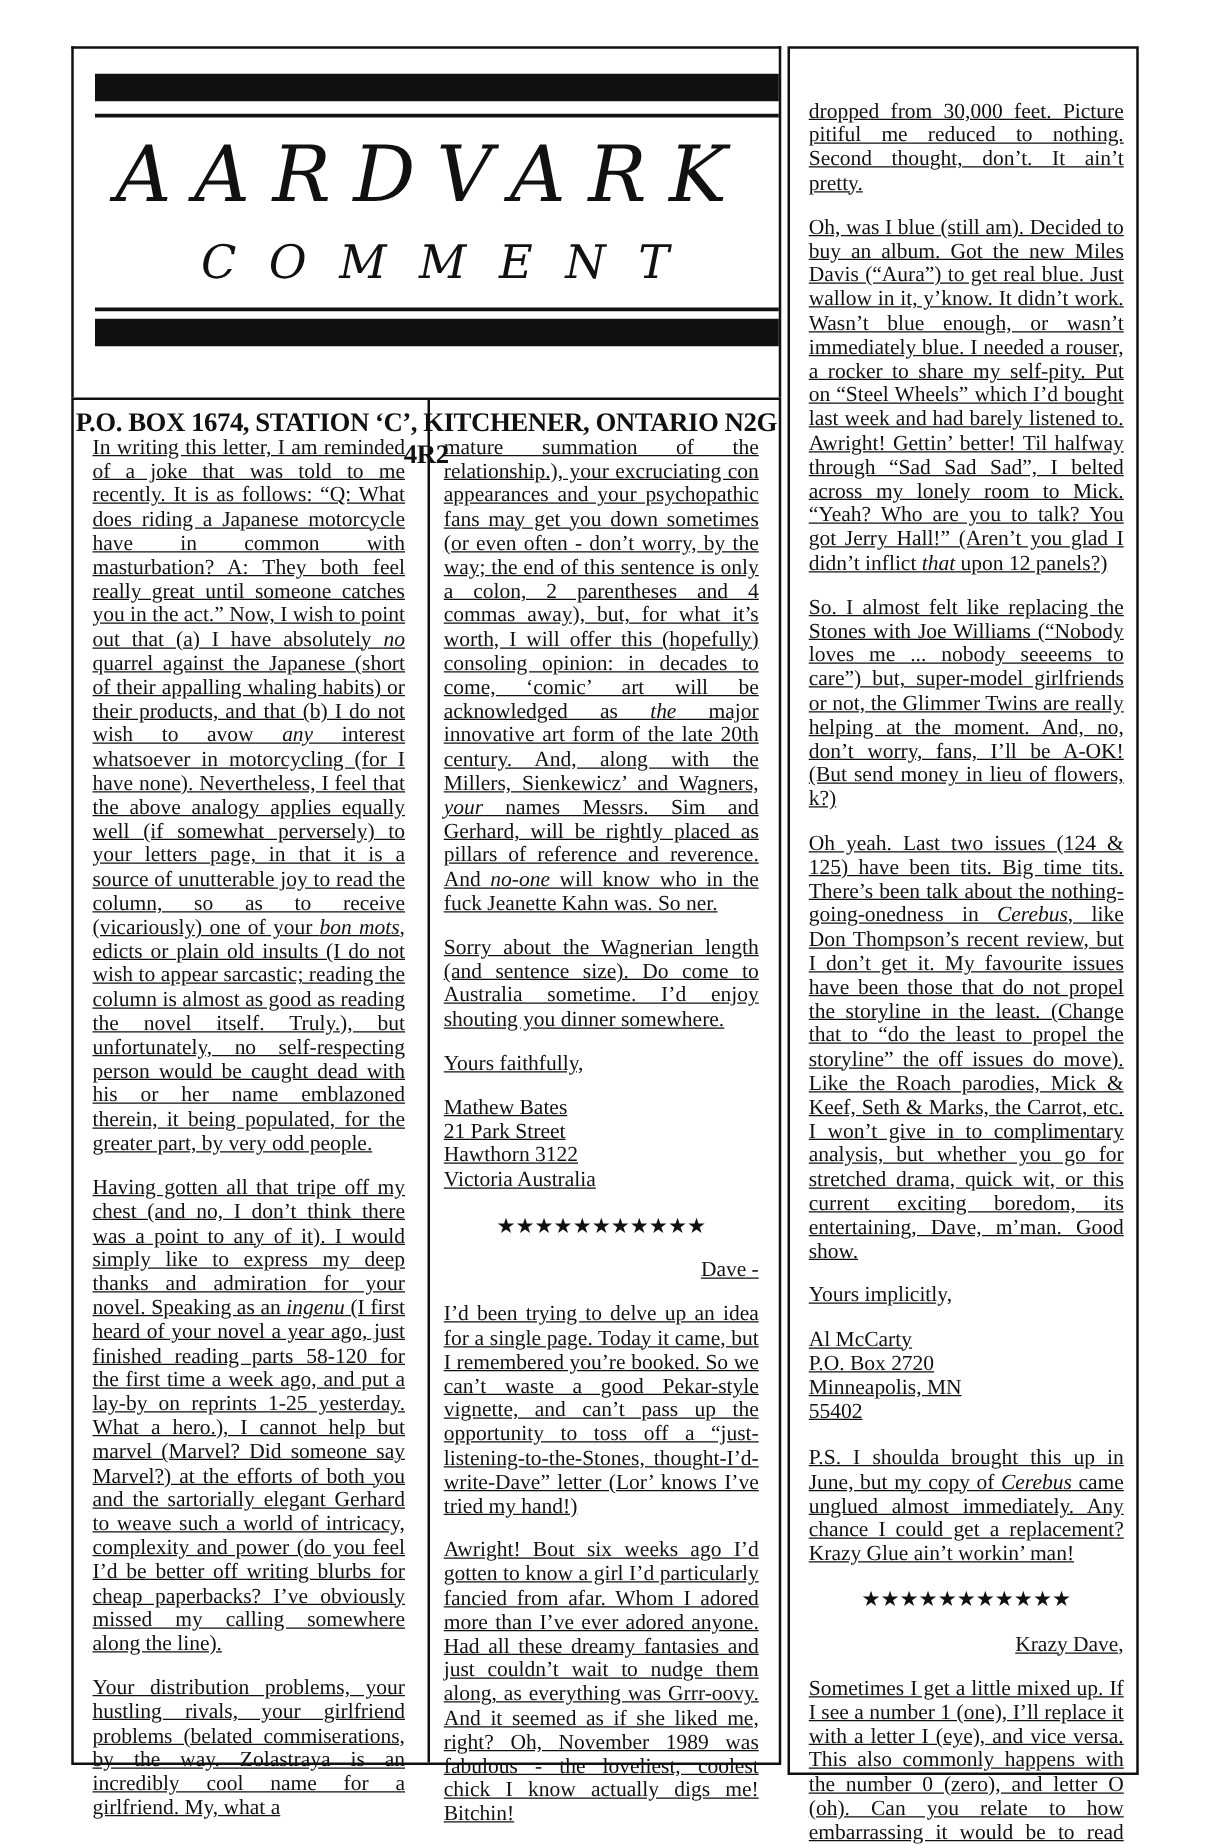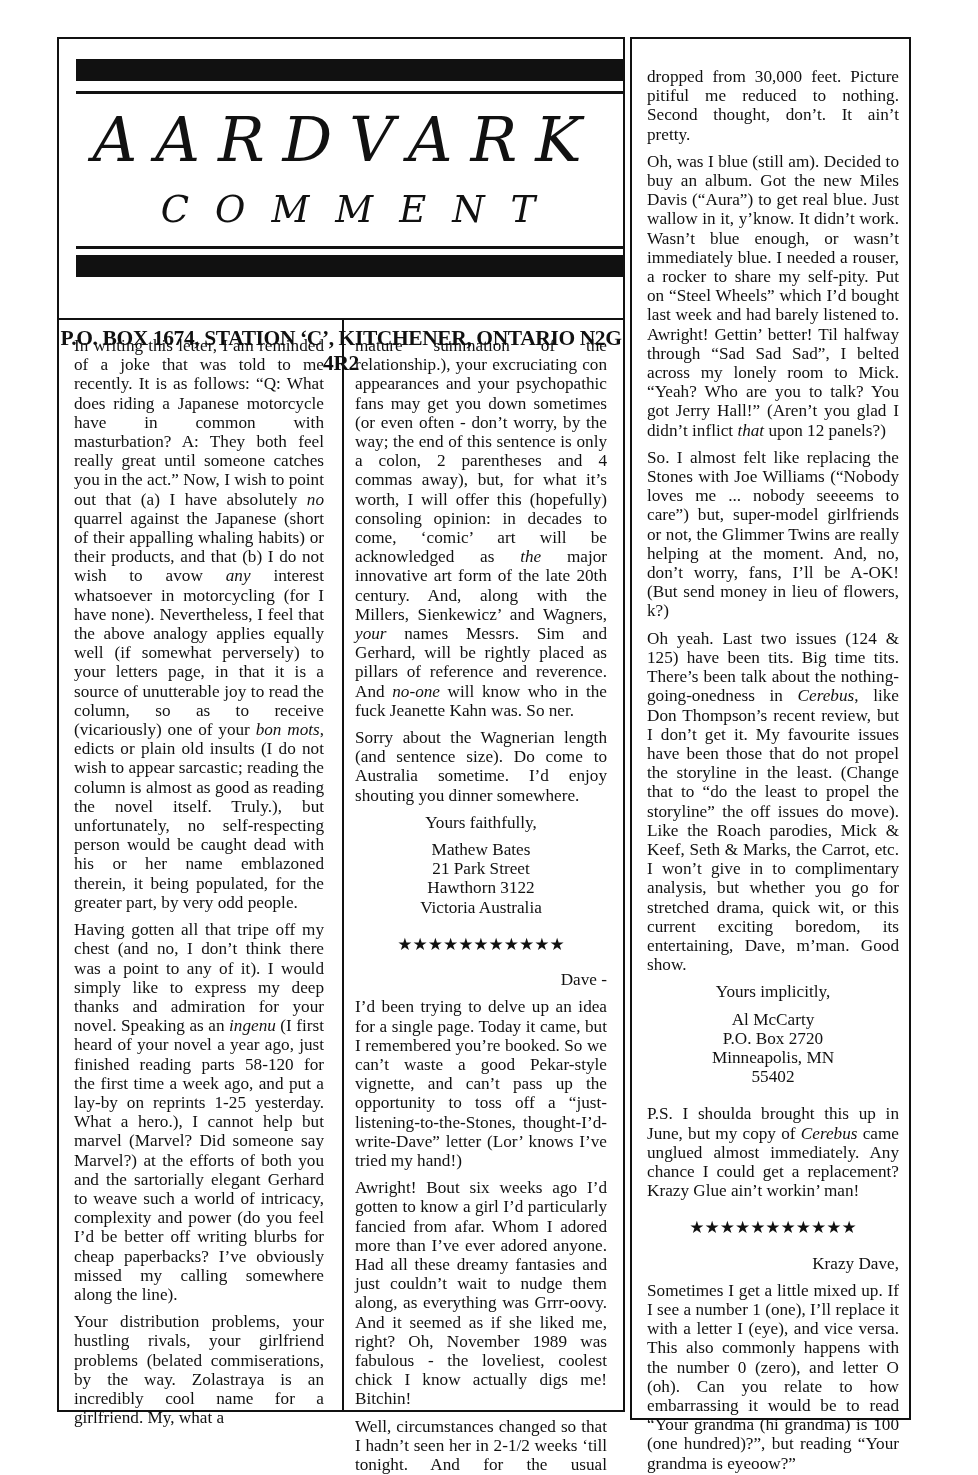--- a/index.html
+++ b/index.html
@@ -18,22 +18,22 @@
   .body-box { position:absolute; left:57px; top:318px; width:568px; height:1094px; border:2px solid #111; box-sizing:border-box; }
   .divider { position:absolute; left:283px; top:0; bottom:0; width:2px; background:#111; }
   .col { position:absolute; top:12px; font-size:17.2px; line-height:19.2px; text-align:justify; }
   .col1 { left:15px; width:250px; }
   .col2 { left:296px; width:252px; }
 
   
   .right-box { position:absolute; left:630px; top:37px; width:281px; height:1383px; border:2px solid #111; box-sizing:border-box; }
   .col3 { left:15px; width:252px; top:24px; }
 
-  p { margin:4px 0 8px 0; }
-  p.sig { text-align:center; }
+  p { margin:16px 0 8px 0;text-decoration:underline; }
+  p.sig { text-align:left; }
   .stars { text-align:center; font-size:17px; letter-spacing:0; margin:18px 0 16px 0; }
   .gap { margin-top:18px; }
   .greet { text-align:right; margin-top:4px; }
   em { font-style:italic; }
 </style>
 </head>
 <body>
 
 <div class="page">
 

